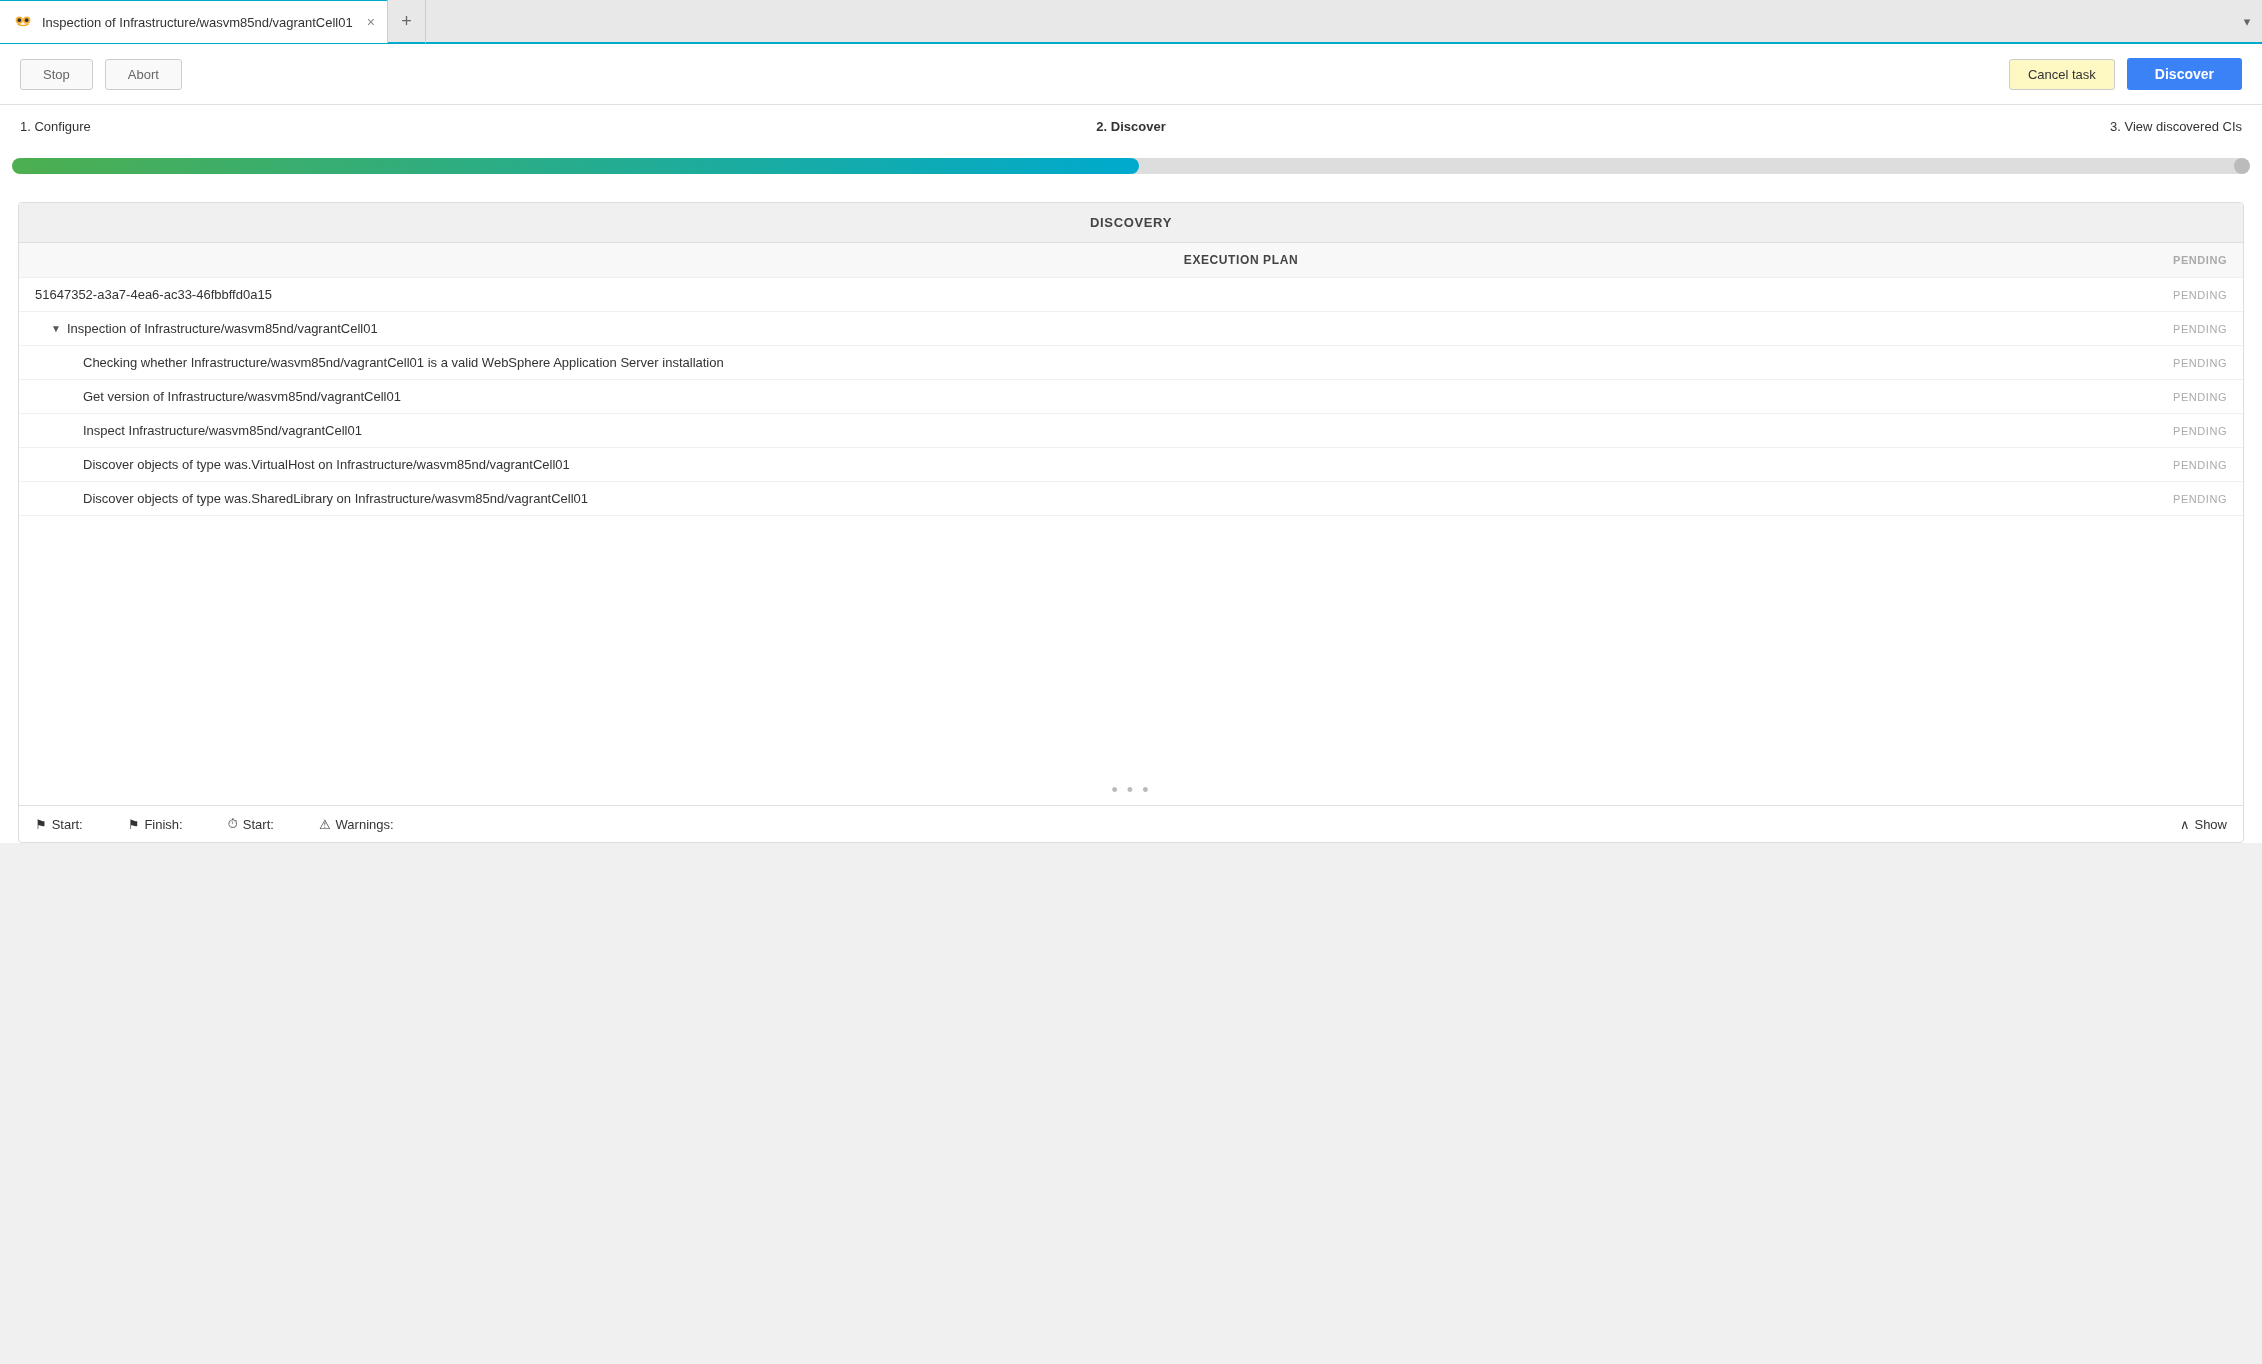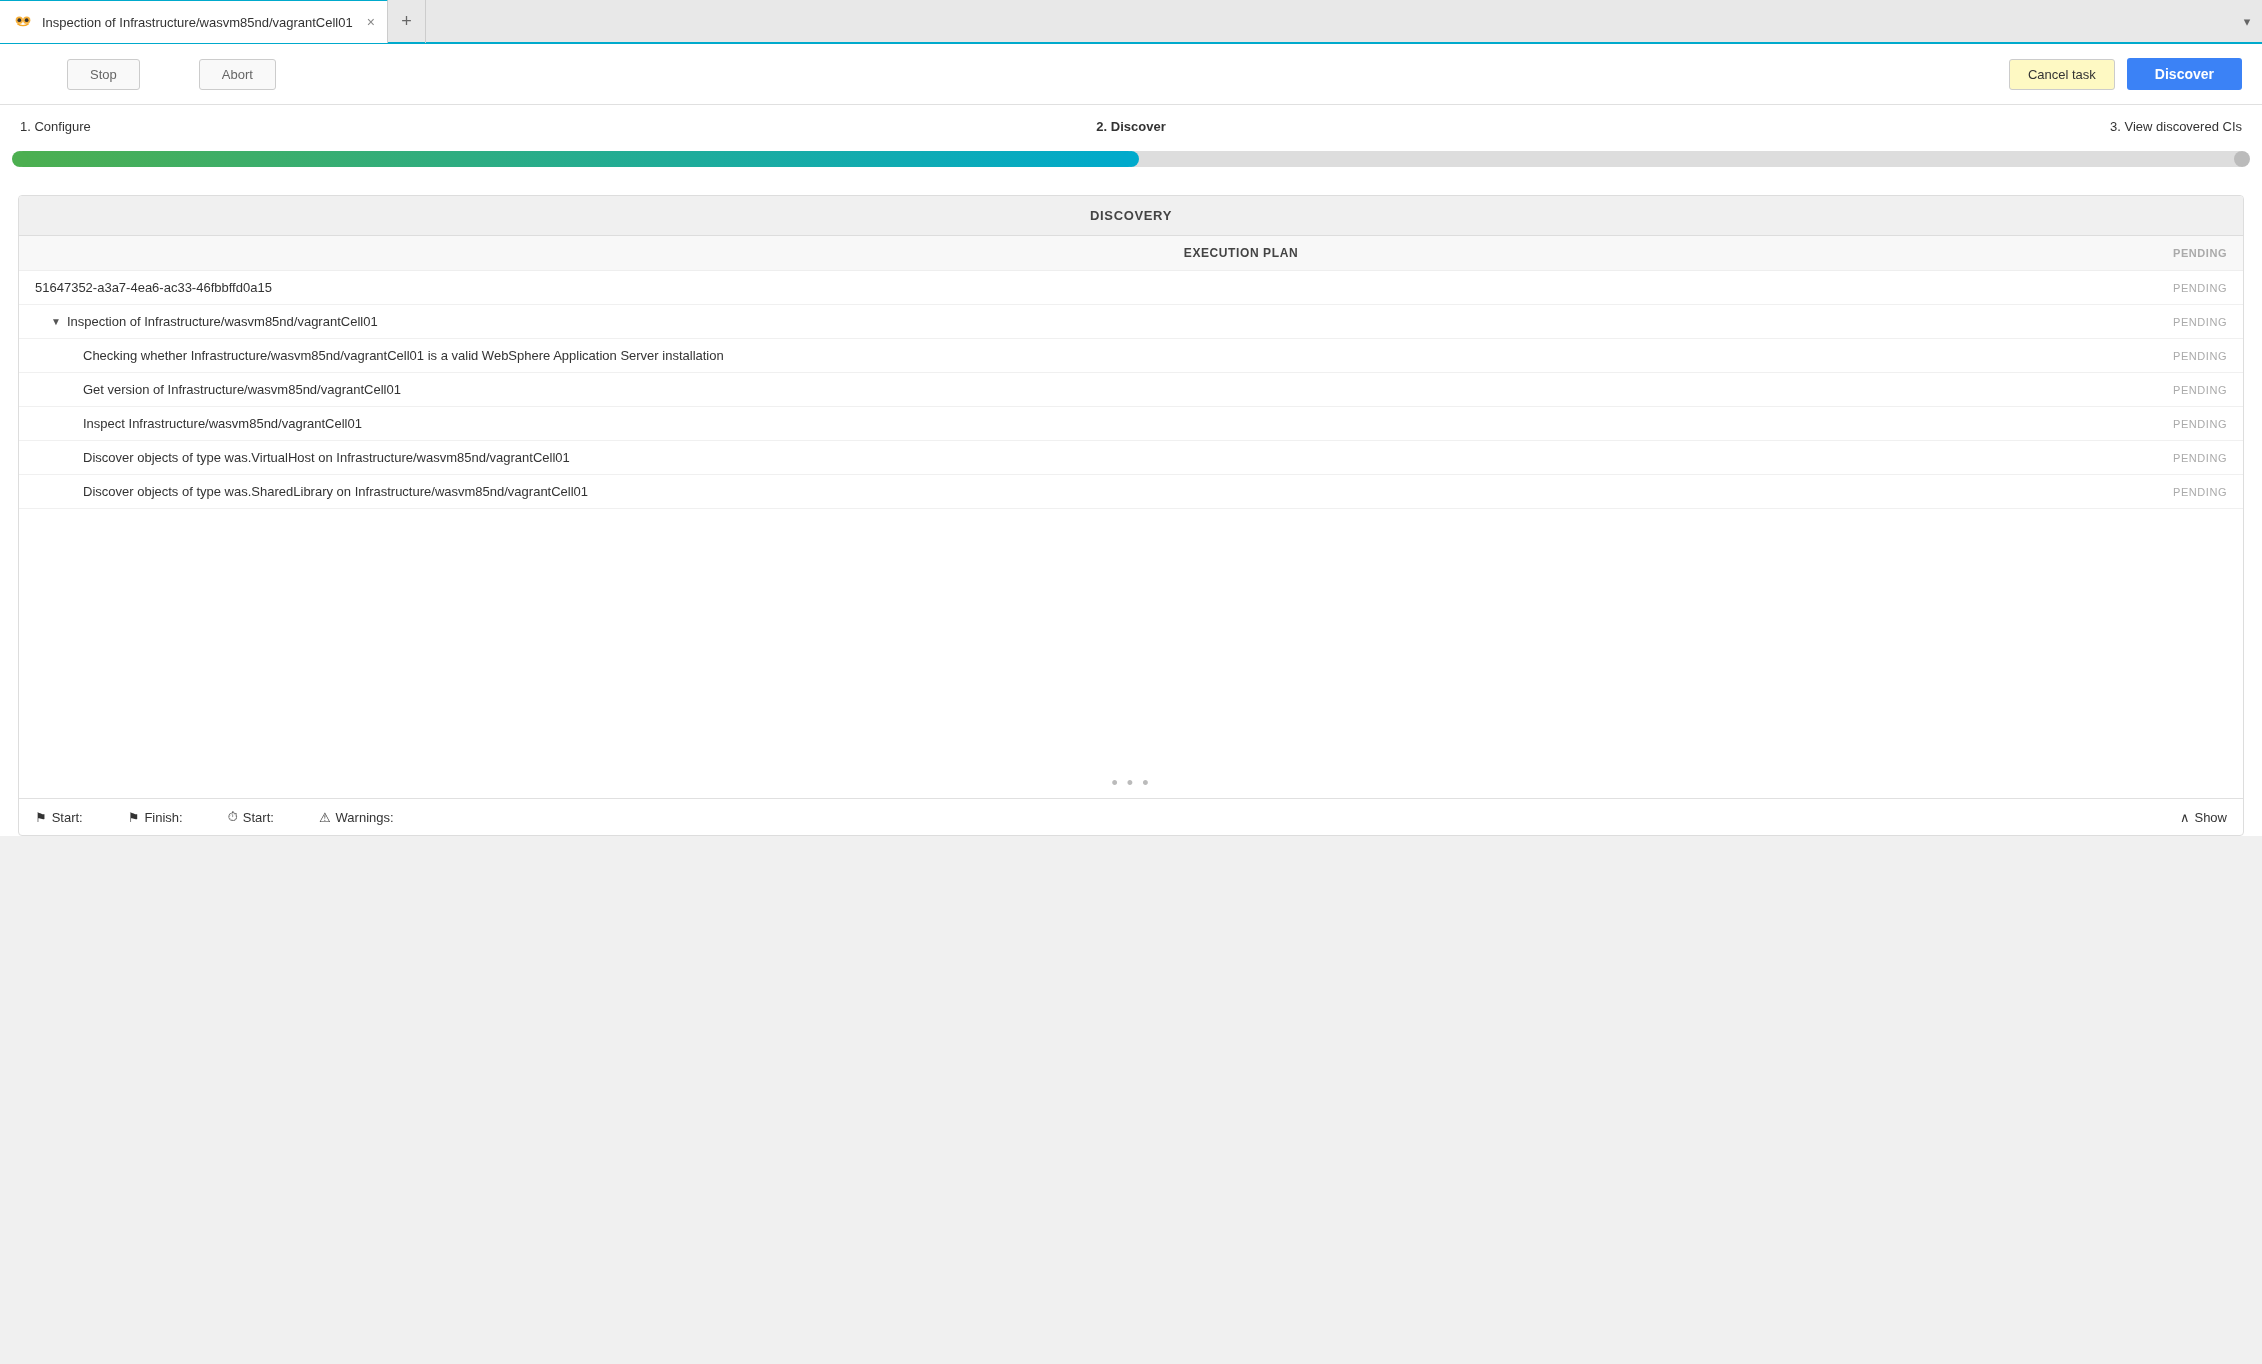--- a/index.html
+++ b/index.html
@@ -79,21 +79,20 @@
       border-bottom: 1px solid #e0e0e0;
     }
     .btn-secondary {
       border: 1px solid #ccc;
       background: #f9f9f9;
       color: #666;
       padding: 7px 22px;
       cursor: pointer;
       font-size: 13px;
       border-radius: 3px;
-      margin-left: 47px;
     }
     .btn-primary {
       border: none;
       background: #3b82f6;
       color: #ffffff;
       padding: 8px 28px;
       cursor: pointer;
       font-size: 14px;
       font-weight: bold;
       border-radius: 3px;
@@ -270,21 +269,21 @@
 <div class="main-content">
 
   <div class="toolbar">
     <button class="btn-secondary">Stop</button>
     <button class="btn-secondary">Abort</button>
     <button class="btn-cancel">Cancel task</button>
     <button class="btn-primary">Discover</button>
   </div>
 
   <div style="padding: 0 20px;">
-    <div class="steps-labels" style="display:flex; width:100%; padding-top:14px; padding-bottom:17px; justify-content: space-between;">
+    <div class="steps-labels" style="display:flex; width:100%; padding-top:14px; padding-bottom:24px; justify-content: space-between;">
       <div style="flex:1; text-align:left;">1. Configure</div>
       <div style="flex:1; text-align:center; font-weight:bold;">2. Discover</div>
       <div style="flex:1; text-align:right;">3. View discovered CIs</div>
     </div>
     <div class="progress-area">
       <div class="progress-bar-track" style="width:100%; position:relative; height:16px; display:flex; align-items:center;">
         <div class="bar-bg"></div>
         <div class="bar-fill"></div>
         <div class="dot dot-green"></div>
         <div class="dot dot-teal"></div>

